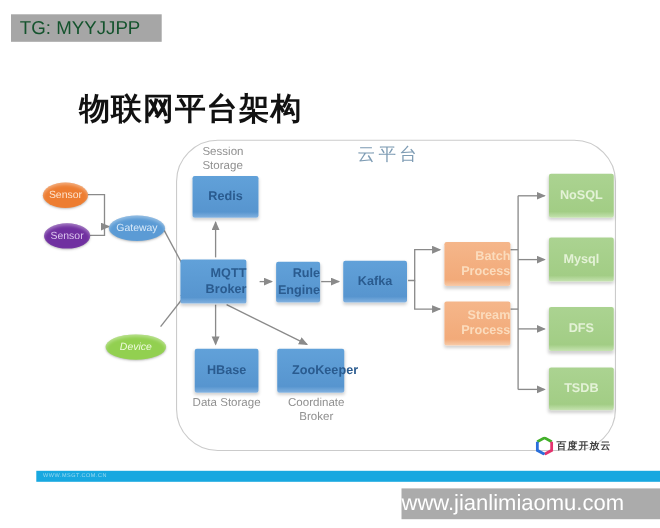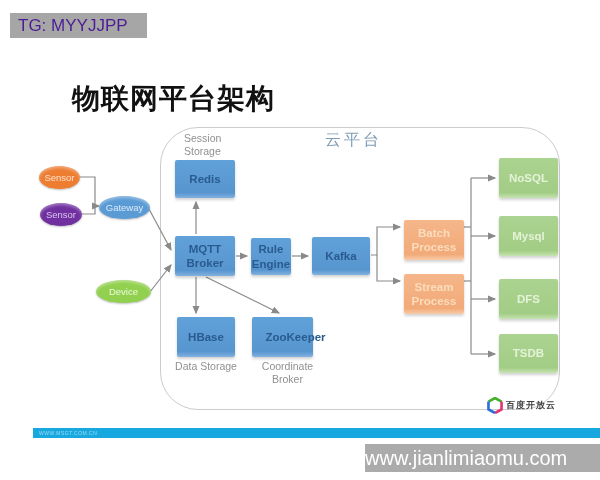--- a/index.html
+++ b/index.html
@@ -1,32 +1,32 @@
 <!DOCTYPE html>
 <html><head>
 <meta charset="utf-8">
 <style>
   html,body{margin:0;padding:0;background:#fff;}
   #stage{position:relative;width:600px;height:480px;background:#ffffff;overflow:hidden;
          font-family:"Liberation Sans",sans-serif;}
 
   .badge{position:absolute;left:10px;top:13px;width:137px;height:25px;background:#a6a6a6;
-         color:#4c1d95;font-size:17px;display:flex;align-items:center;padding-left:8px;box-sizing:border-box;}
+         color:#14532d;font-size:17px;display:flex;align-items:center;padding-left:8px;box-sizing:border-box;}
 
   .slide-title{position:absolute;left:72px;top:80px;font-size:28px;font-weight:bold;color:#111;
                letter-spacing:1px;white-space:nowrap;}
 
   .cloud{position:absolute;left:160px;top:127px;width:400px;height:283px;
          border:1.5px solid #cbcbcb;border-radius:38px;box-sizing:border-box;}
   .cloud-label{position:absolute;left:325px;top:130px;font-size:16px;color:#7e9cb4;letter-spacing:3px;}
 
   svg.wires{position:absolute;left:0;top:0;z-index:2;}
 
   .box{position:absolute;z-index:3;display:flex;align-items:center;justify-content:center;
-       text-align:center;font-size:11.5px;line-height:1.25;border-radius:2px;box-sizing:border-box;
+       text-align:right;font-size:11.5px;line-height:1.25;border-radius:2px;box-sizing:border-box;
        box-shadow:0 2px 3px rgba(0,0,0,0.18);}
   .box.blue{background:linear-gradient(180deg,#61a1d9 0%,#5795cf 86%,#83b2e0 100%);color:#2a5b8f;font-weight:bold;}
   .box.orange{background:linear-gradient(180deg,#f5b68a 0%,#f2aa79 86%,#f8cba9 100%);color:#fbdcbd;font-weight:bold;margin-top:13px;}
   .box.green{background:linear-gradient(180deg,#abd391 0%,#a2cd85 86%,#c6e3b1 100%);color:#e4f2d7;font-weight:bold;}
 
   .ellipse{position:absolute;z-index:3;border-radius:50%;display:flex;align-items:center;justify-content:center;
            font-size:9.5px;box-shadow:inset 0 2px 3px rgba(255,255,255,0.35),0 1px 2px rgba(0,0,0,0.25);}
   .el-orange{background:#ed7d31;color:#fde3cd;}
   .el-purple{background:#7030a0;color:#dcc6ee;}
   .el-blue{background:#5b9bd5;color:#d9e9f8;}
@@ -82,26 +82,26 @@
       <line x1="471" y1="299" x2="495" y2="299" marker-end="url(#arr)"></line>
       <line x1="471" y1="354" x2="495" y2="354" marker-end="url(#arr)"></line>
       <line x1="196" y1="277" x2="196" y2="313" marker-end="url(#arr)"></line>
       <line x1="206" y1="277" x2="279" y2="313" marker-end="url(#arr)"></line>
     </g>
   </svg>
 
   <div class="ellipse el-orange" style="left:39px;top:166px;width:41px;height:23px;">Sensor</div>
   <div class="ellipse el-purple" style="left:40px;top:203px;width:42px;height:23px;">Sensor</div>
   <div class="ellipse el-blue" style="left:99px;top:196px;width:51px;height:23px;">Gateway</div>
-  <div class="ellipse el-green" style="left:96px;top:280px;width:55px;height:23px;">Device</div>
+  <div class="ellipse el-green" style="left:96px;top:304px;width:55px;height:23px;font-style:italic;">Device</div>
 
   <div class="note" style="left:184px;top:132px;width:48px;">Session Storage</div>
 
   <div class="box blue" style="left:175px;top:160px;width:60px;height:38px;">Redis</div>
-  <div class="box blue" style="left:175px;top:236px;width:60px;height:40px;">MQTT Broker</div>
+  <div class="box blue" style="left:164px;top:236px;width:60px;height:40px;">MQTT Broker</div>
   <div class="box blue" style="left:251px;top:238px;width:40px;height:37px;">Rule Engine</div>
   <div class="box blue" style="left:312px;top:237px;width:58px;height:38px;">Kafka</div>
   <div class="box blue" style="left:177px;top:317px;width:58px;height:40px;">HBase</div>
   <div class="box blue" style="left:252px;top:317px;width:61px;height:40px;padding-left:26px;">ZooKeeper</div>
 
   <div class="box orange" style="left:404px;top:207px;width:60px;height:40px;">Batch Process</div>
   <div class="box orange" style="left:404px;top:261px;width:60px;height:40px;">Stream Process</div>
 
   <div class="box green" style="left:499px;top:216px;width:59px;height:40px;">Mysql</div>
   <div class="box green" style="left:499px;top:158px;width:59px;height:40px;">NoSQL</div>

